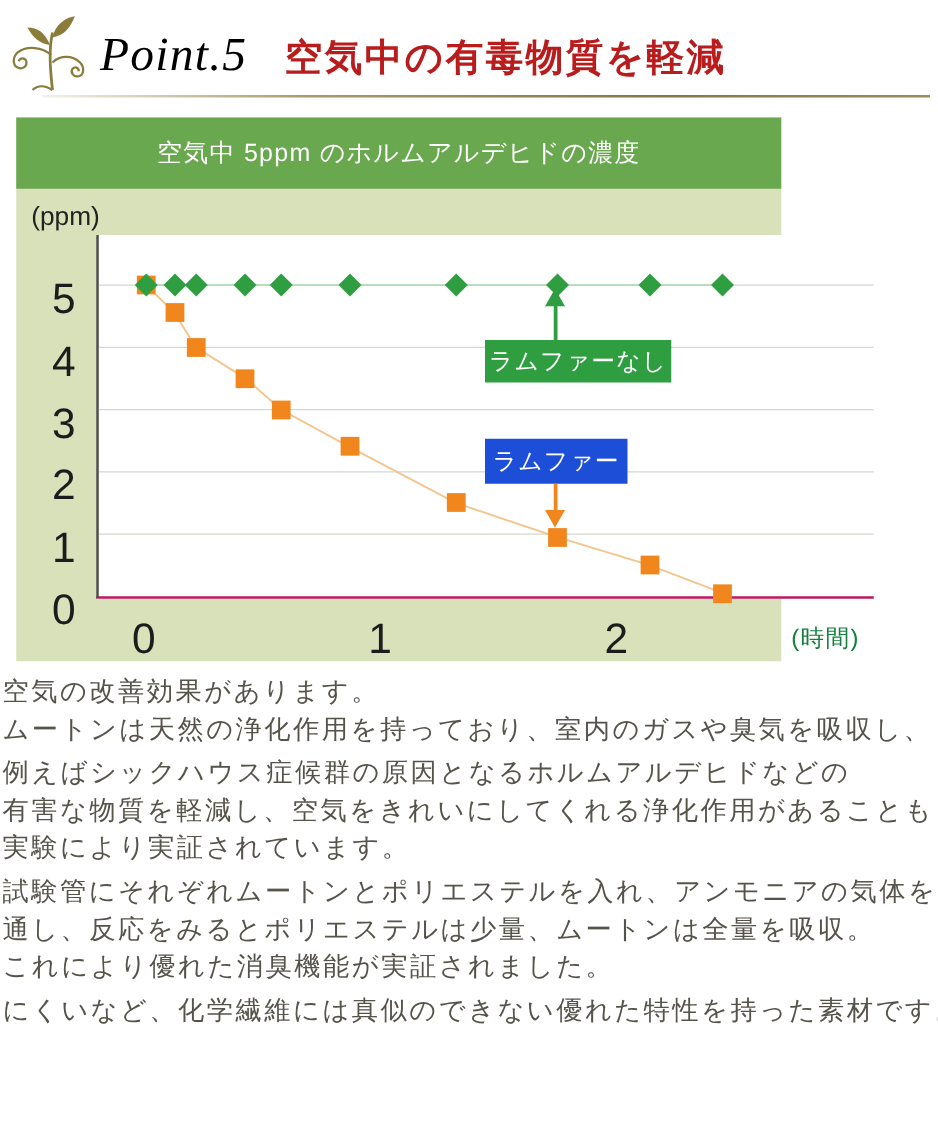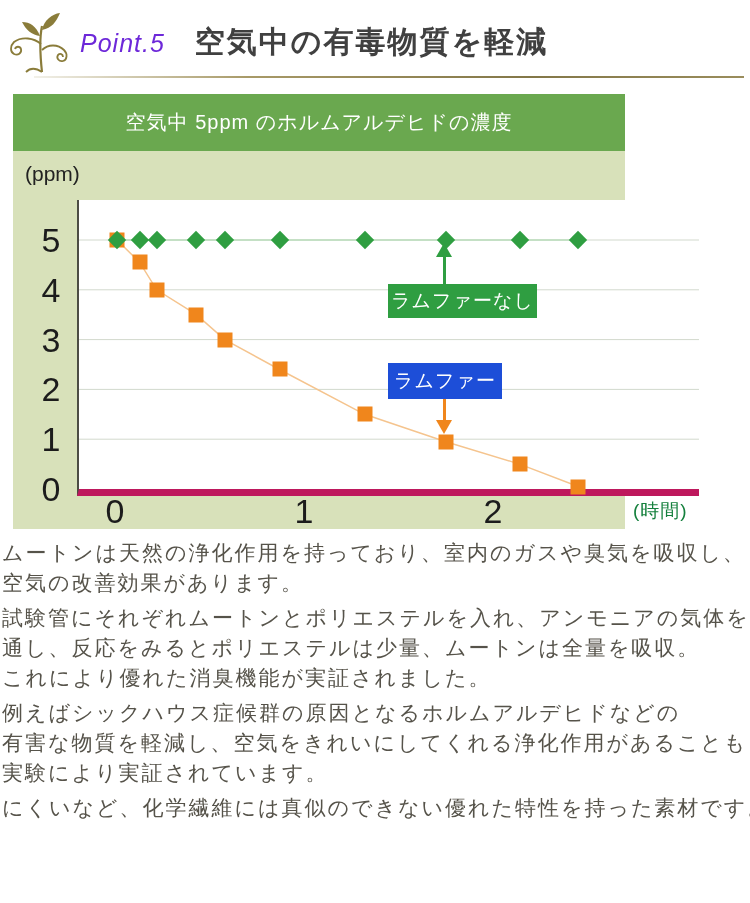--- a/index.html
+++ b/index.html
@@ -3,35 +3,35 @@
 <meta charset="utf-8">
 <style>
   html,body{margin:0;padding:0;background:#ffffff;}
   .page{position:relative;width:750px;height:903px;background:#fff;overflow:hidden;
         font-family:"Liberation Sans","DejaVu Sans",sans-serif;}
 
   
   .hdr{position:absolute;left:0;top:0;width:750px;height:90px;}
   .flourish{position:absolute;left:6px;top:10px;width:68px;height:66px;}
   .hdr-row{position:absolute;left:80px;top:22px;display:flex;align-items:baseline;gap:30px;}
-  .point-label{font-family:Liberation Sans, sans-serif;font-style:italic;
-               font-size:25px;color:#6d28d9;letter-spacing:1px;}
+  .point-label{font-family:Liberation Serif, serif;font-style:italic;
+               font-size:38px;color:#000000;letter-spacing:1px;}
   .hdr-title{font-family:"Liberation Serif","DejaVu Serif",serif;font-weight:bold;
-             font-size:30px;color:#404040;letter-spacing:2px;}
+             font-size:30px;color:#b91c1c;letter-spacing:2px;}
   .hdr-line{position:absolute;left:34px;right:6px;top:76px;height:2px;
             background:linear-gradient(90deg, rgba(170,160,110,0.15), #a89a68 30%, #837748 70%, #9a8d5c);}
 
   
   .panel{position:absolute;left:13px;top:94px;width:612px;height:435px;background:#d8e1ba;}
   .panel-title{position:absolute;left:0;top:0;width:100%;height:57px;background:#6aa84f;
                color:#ffffff;font-size:20px;display:flex;align-items:center;justify-content:center;
                letter-spacing:1px;}
   .ppm{position:absolute;left:12px;top:68px;font-size:21px;color:#222;}
-  .plot{position:absolute;left:64px;top:106px;width:620px;height:289px;background:#ffffff;
-        border-left:2px solid #4c4c44;border-bottom:7px solid #be185d;}
+  .plot{position:absolute;left:64px;top:94px;width:620px;height:289px;background:#ffffff;
+        border-left:2px solid #4c4c44;border-bottom:2px solid #be185d;}
   .plot svg{position:absolute;left:0;top:0;}
   .ytick{position:absolute;width:40px;text-align:center;font-size:34px;color:#1c1c1c;
          transform:translateY(-50%);}
   .xtick{position:absolute;text-align:center;font-size:34px;color:#1c1c1c;transform:translateX(-50%);
          top:398px;width:60px;}
   .time-label{position:absolute;left:620px;top:404px;width:100px;font-size:19px;color:#15803d;
               letter-spacing:1px;}
   .marker{position:absolute;transform:translate(-50%,-50%);}
   .marker.square{width:15px;height:15px;background:#f0861c;}
   .marker.diamond{width:13px;height:13px;background:#2f9e41;transform:translate(-50%,-50%) rotate(45deg);}
@@ -129,31 +129,31 @@
     <div id="xticks">
         <div class="xtick" style="left: 102px;">0</div>
         <div class="xtick" style="left: 291px;">1</div>
         <div class="xtick" style="left: 480px;">2</div>
       </div>
     <div class="time-label">(時間)</div>
   </div>
 
   <div class="body-text" id="body-text">
       <p>
+        <span class="line">空気の改善効果があります。</span>
         <span class="line">ムートンは天然の浄化作用を持っており、室内のガスや臭気を吸収し、</span>
-        <span class="line">空気の改善効果があります。</span>
+      </p>
+      <p>
+        <span class="line">例えばシックハウス症候群の原因となるホルムアルデヒドなどの</span>
+        <span class="line">有害な物質を軽減し、空気をきれいにしてくれる浄化作用があることも</span>
+        <span class="line">実験により実証されています。</span>
       </p>
       <p>
         <span class="line">試験管にそれぞれムートンとポリエステルを入れ、アンモニアの気体を</span>
         <span class="line">通し、反応をみるとポリエステルは少量、ムートンは全量を吸収。</span>
         <span class="line">これにより優れた消臭機能が実証されました。</span>
-      </p>
-      <p>
-        <span class="line">例えばシックハウス症候群の原因となるホルムアルデヒドなどの</span>
-        <span class="line">有害な物質を軽減し、空気をきれいにしてくれる浄化作用があることも</span>
-        <span class="line">実験により実証されています。</span>
       </p>
       <p>
         <span class="line">にくいなど、化学繊維には真似のできない優れた特性を持った素材です。</span>
       </p>
     </div>
 
 </div>
 
 </body></html>

